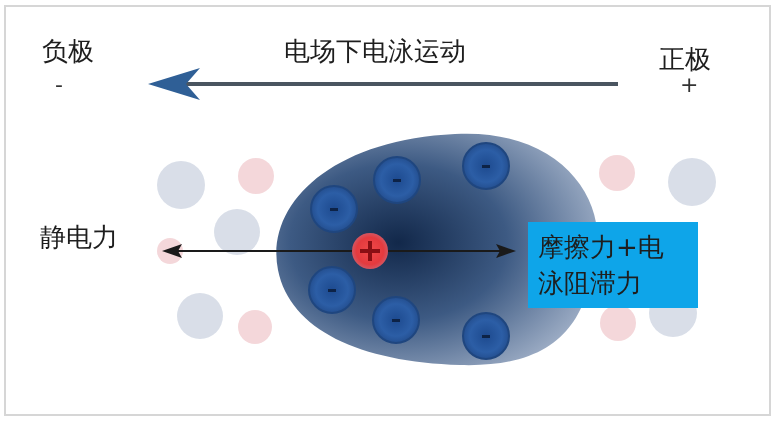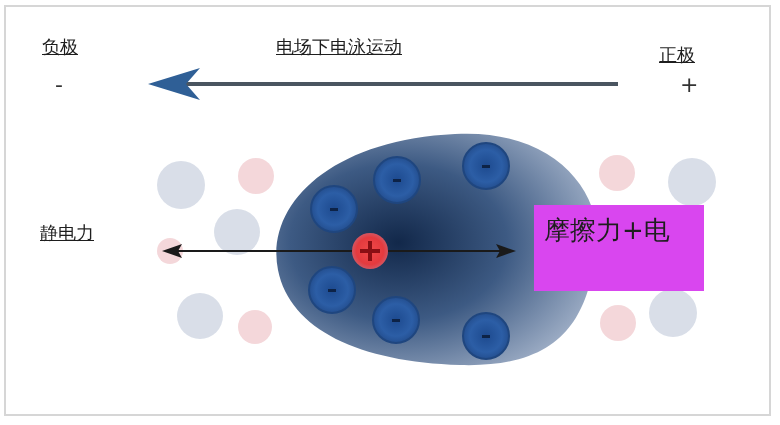--- a/index.html
+++ b/index.html
@@ -1,24 +1,24 @@
 <!DOCTYPE html>
 <html><head>
 <meta charset="utf-8">
 <style>
   html, body { margin: 0; padding: 0; background: #ffffff; }
   body { width: 780px; height: 425px; position: relative; overflow: hidden;
          font-family: "DejaVu Sans", "Liberation Sans", sans-serif; }
   .frame { position: absolute; left: 4px; top: 5px; width: 767px; height: 411px;
            border: 2px solid #d6d6d6; box-sizing: border-box; background: #fff; }
-  .label { position: absolute; color: #1e1e1e; font-size: 18px; line-height: 1; white-space: nowrap; text-decoration: underline; }
+  .label { position: absolute; color: #1e1e1e; font-size: 26px; line-height: 1; white-space: nowrap; }
   .sign  { position: absolute; color: #333; font-size: 22px; line-height: 1; }
   svg.diagram { position: absolute; left: 0; top: 0; }
-  .force-box { position: absolute; left: 528px; top: 205px; width: 170px; height: 86px;
-               background: #d946ef; margin-left: 6px; }
+  .force-box { position: absolute; left: 528px; top: 222px; width: 170px; height: 86px;
+               background: #0ea5e9; }
   .force-box .line { position: absolute; left: 10px; font-size: 26px; color: #1e1e1e; line-height: 1; white-space: nowrap; }
 </style>
 </head>
 <body>
 
 <div class="frame"></div>
 
 <svg class="diagram" width="780" height="425" viewBox="0 0 780 425">
   <defs>
     <radialGradient id="cloudGrad" cx="0.38" cy="0.47" r="0.75">
@@ -104,22 +104,23 @@
   <g>
     <circle cx="370" cy="251" r="18" fill="url(#posGrad)"></circle>
     <rect x="360" y="249" width="20" height="4" fill="#8a0f14"></rect>
     <rect x="368" y="241" width="4" height="20" fill="#8a0f14"></rect>
   </g>
 </svg>
 
 <div class="label" style="left:42px; top:38px;">负极</div>
 <div class="sign" style="left:55px; top:74px;">-</div>
 
-<div class="label" style="left:276px; top:38px;">电场下电泳运动</div>
+<div class="label" style="left:284px; top:38px;">电场下电泳运动</div>
 
 <div class="label" style="left:659px; top:46px;">正极</div>
 <div class="sign" style="left:680px; top:74px;">+</div>
 
 <div class="label" style="left:40px; top:224px;">静电力</div>
 
 <div class="force-box">
   <div class="line" style="top:12px;">摩擦力+电</div>
+  <div class="line" style="top:48px;">泳阻滞力</div>
 </div>
 
 </body></html>

